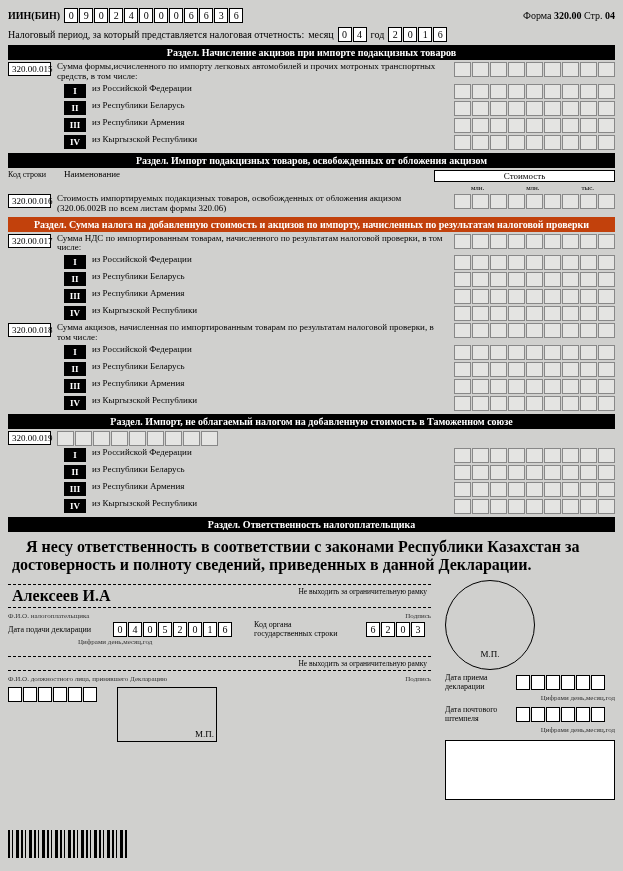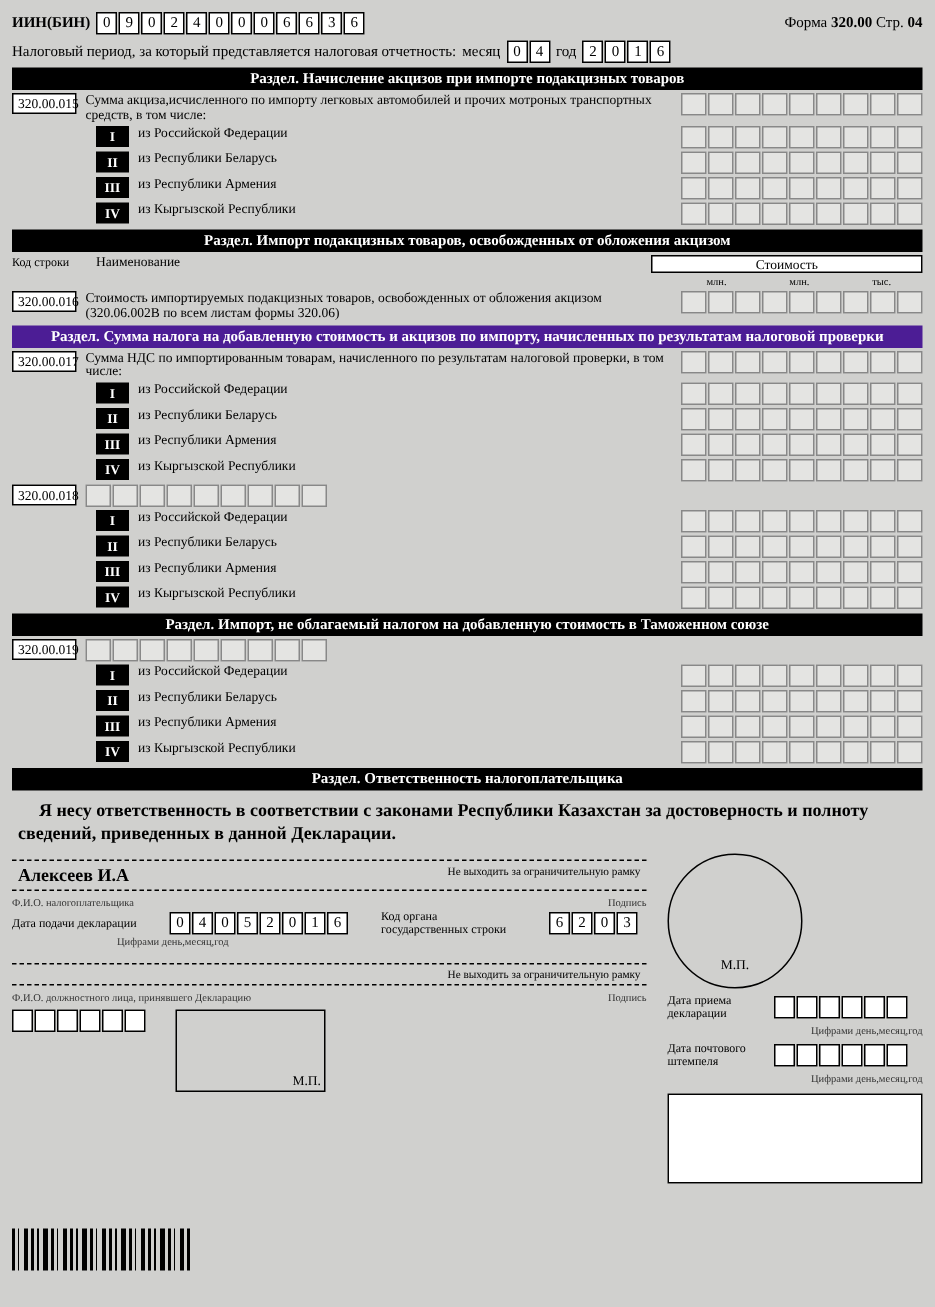--- a/index.html
+++ b/index.html
@@ -19,21 +19,21 @@
     border: 1px solid #000;
     background: #fff;
     display: flex; align-items: center; justify-content: center;
     font-size: 10px;
   }
   .section-bar {
     background: #000; color: #fff;
     font-weight: bold; text-align: center; padding: 2px 0;
     font-size: 10px; margin: 3px 0 2px 0;
   }
-  .section-bar.gray { background: #4c1d95; }
+  .section-bar.gray { background: #c2410c; }
   .codebox {
     border: 1px solid #000; background: #fff; padding: 1px 3px;
     font-size: 9px; width: 43px; text-align: center;
   }
   .roman {
     width: 22px; height: 14px; background: #000; color: #fff;
     display: flex; align-items: center; justify-content: center;
     font-size: 9px; font-weight: bold;
   }
   .line-row {
@@ -107,21 +107,21 @@
     <div class="cell">2</div>
     <div class="cell">0</div>
     <div class="cell">1</div>
     <div class="cell">6</div>
   </div>
 </div>
 
 <div class="section-bar">Раздел. Начисление акцизов при импорте подакцизных товаров</div>
 <div class="line-row">
   <div class="codebox">320.00.015</div>
-  <div class="line-label">Сумма акциза,исчисленного по импорту легковых автомобилей и прочих мотроных транспортных средств, в том числе:</div>
+  <div class="line-label">Сумма формы,исчисленного по импорту легковых автомобилей и прочих мотроных транспортных средств, в том числе:</div>
   <div class="amount-boxes">
     <div class="amtcell"></div>
       <div class="amtcell"></div>
       <div class="amtcell"></div>
       <div class="amtcell"></div>
       <div class="amtcell"></div>
       <div class="amtcell"></div>
       <div class="amtcell"></div>
       <div class="amtcell"></div>
       <div class="amtcell"></div>
@@ -300,20 +300,21 @@
         <div class="amtcell"></div>
         <div class="amtcell"></div>
         <div class="amtcell"></div>
         <div class="amtcell"></div>
         <div class="amtcell"></div>
       </div>
     </div>
   </div>
 <div class="line-row">
   <div class="codebox">320.00.018</div>
+  <div class="line-label">Сумма акцизов, начисленная по импортированным товарам по результатам налоговой проверки, в том числе:</div>
   <div class="amount-boxes">
       <div class="amtcell"></div>
       <div class="amtcell"></div>
       <div class="amtcell"></div>
       <div class="amtcell"></div>
       <div class="amtcell"></div>
       <div class="amtcell"></div>
       <div class="amtcell"></div>
       <div class="amtcell"></div>
       <div class="amtcell"></div>
@@ -462,26 +463,26 @@
         <div class="amtcell"></div>
         <div class="amtcell"></div>
         <div class="amtcell"></div>
         <div class="amtcell"></div>
         <div class="amtcell"></div>
       </div>
     </div>
   </div>
 
 <div class="section-bar">Раздел. Ответственность налогоплательщика</div>
-<div style="font-size:12px;font-weight:bold;margin:6px 4px;text-indent:14px">Я несу ответственность в соответствии с законами Республики Казахстан за достоверность и  полноту сведений, приведенных в данной Декларации.</div>
+<div style="font-size:16px;font-weight:bold;margin:6px 4px;text-indent:14px">Я несу ответственность в соответствии с законами Республики Казахстан за достоверность и  полноту сведений, приведенных в данной Декларации.</div>
 
 <div style="display:flex;gap:14px;align-items:flex-start">
   <div style="flex:1">
     <div class="sig-line">
-      <b style="font-size:12px">Алексеев И.А</b>
+      <b style="font-size:16px">Алексеев И.А</b>
       <span class="hint">Не выходить за ограничительную рамку</span>
     </div>
     <div style="display:flex;justify-content:space-between" class="tiny">
       <span>Ф.И.О. налогоплательщика</span>
       <span>Подпись</span>
     </div>
 
     <div class="row" style="margin-top:0;gap:22px">
       <div>
         <div class="small-label">Дата подачи декларации</div>

